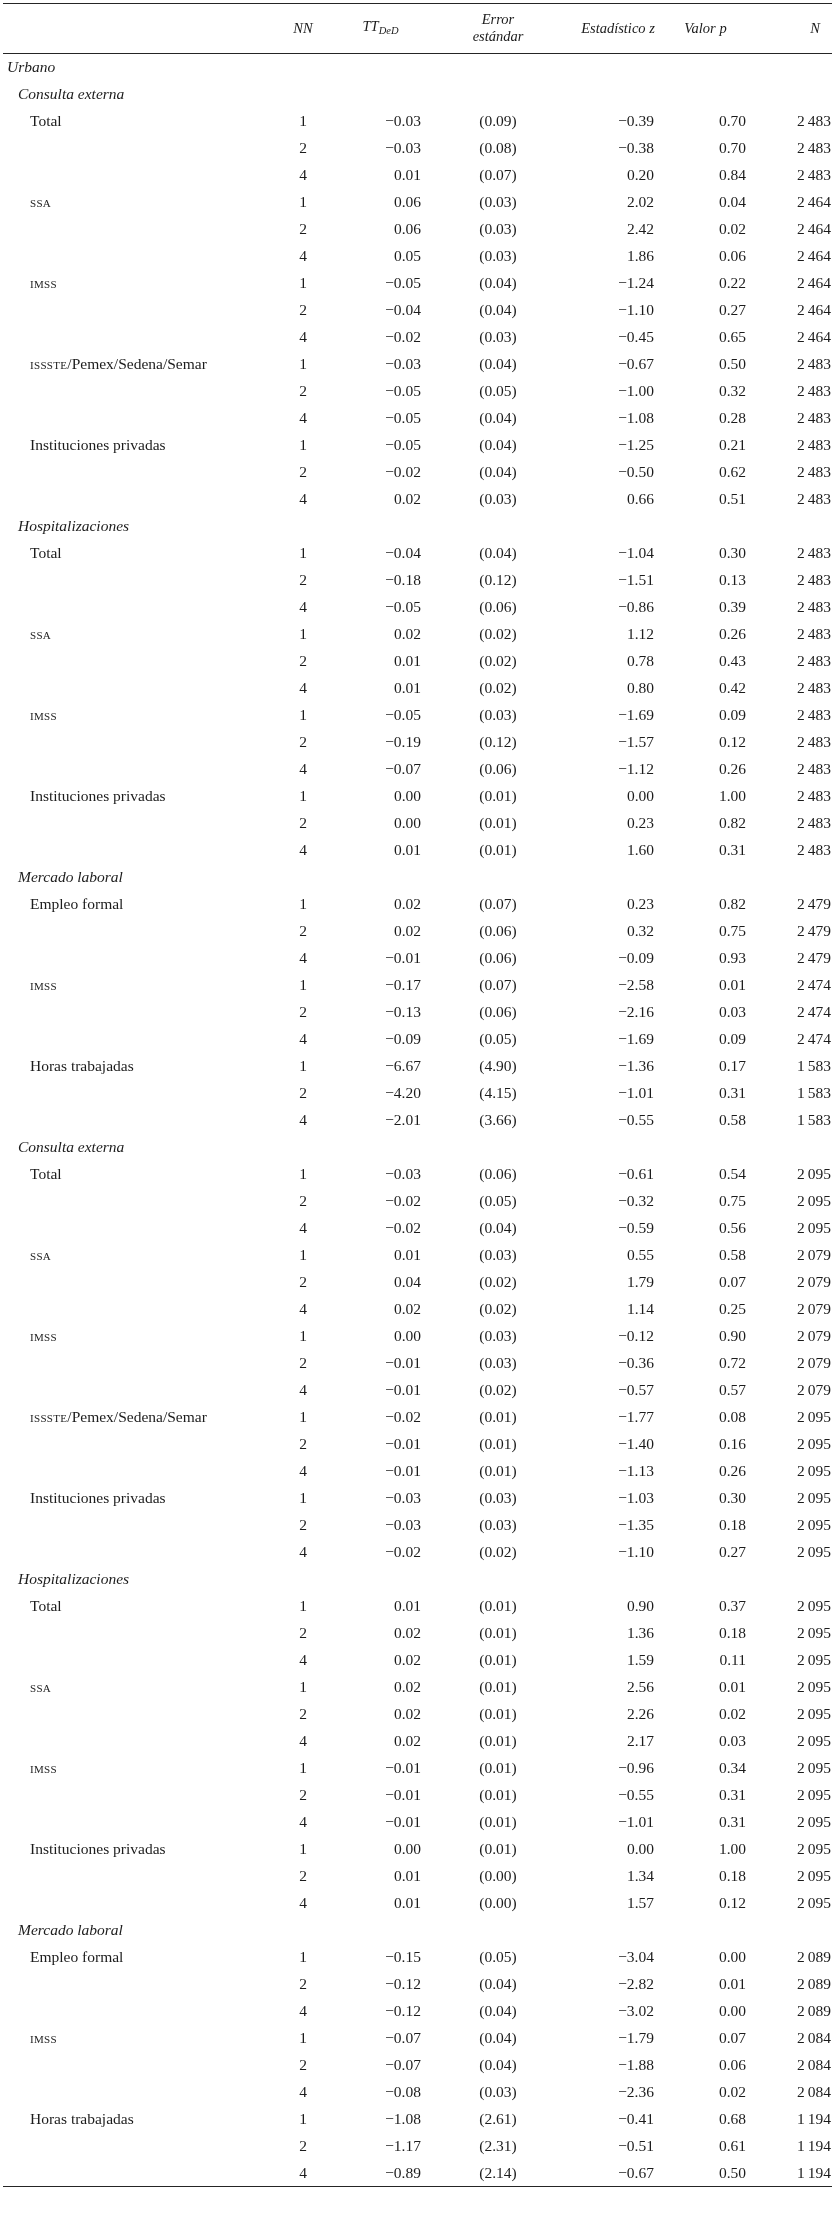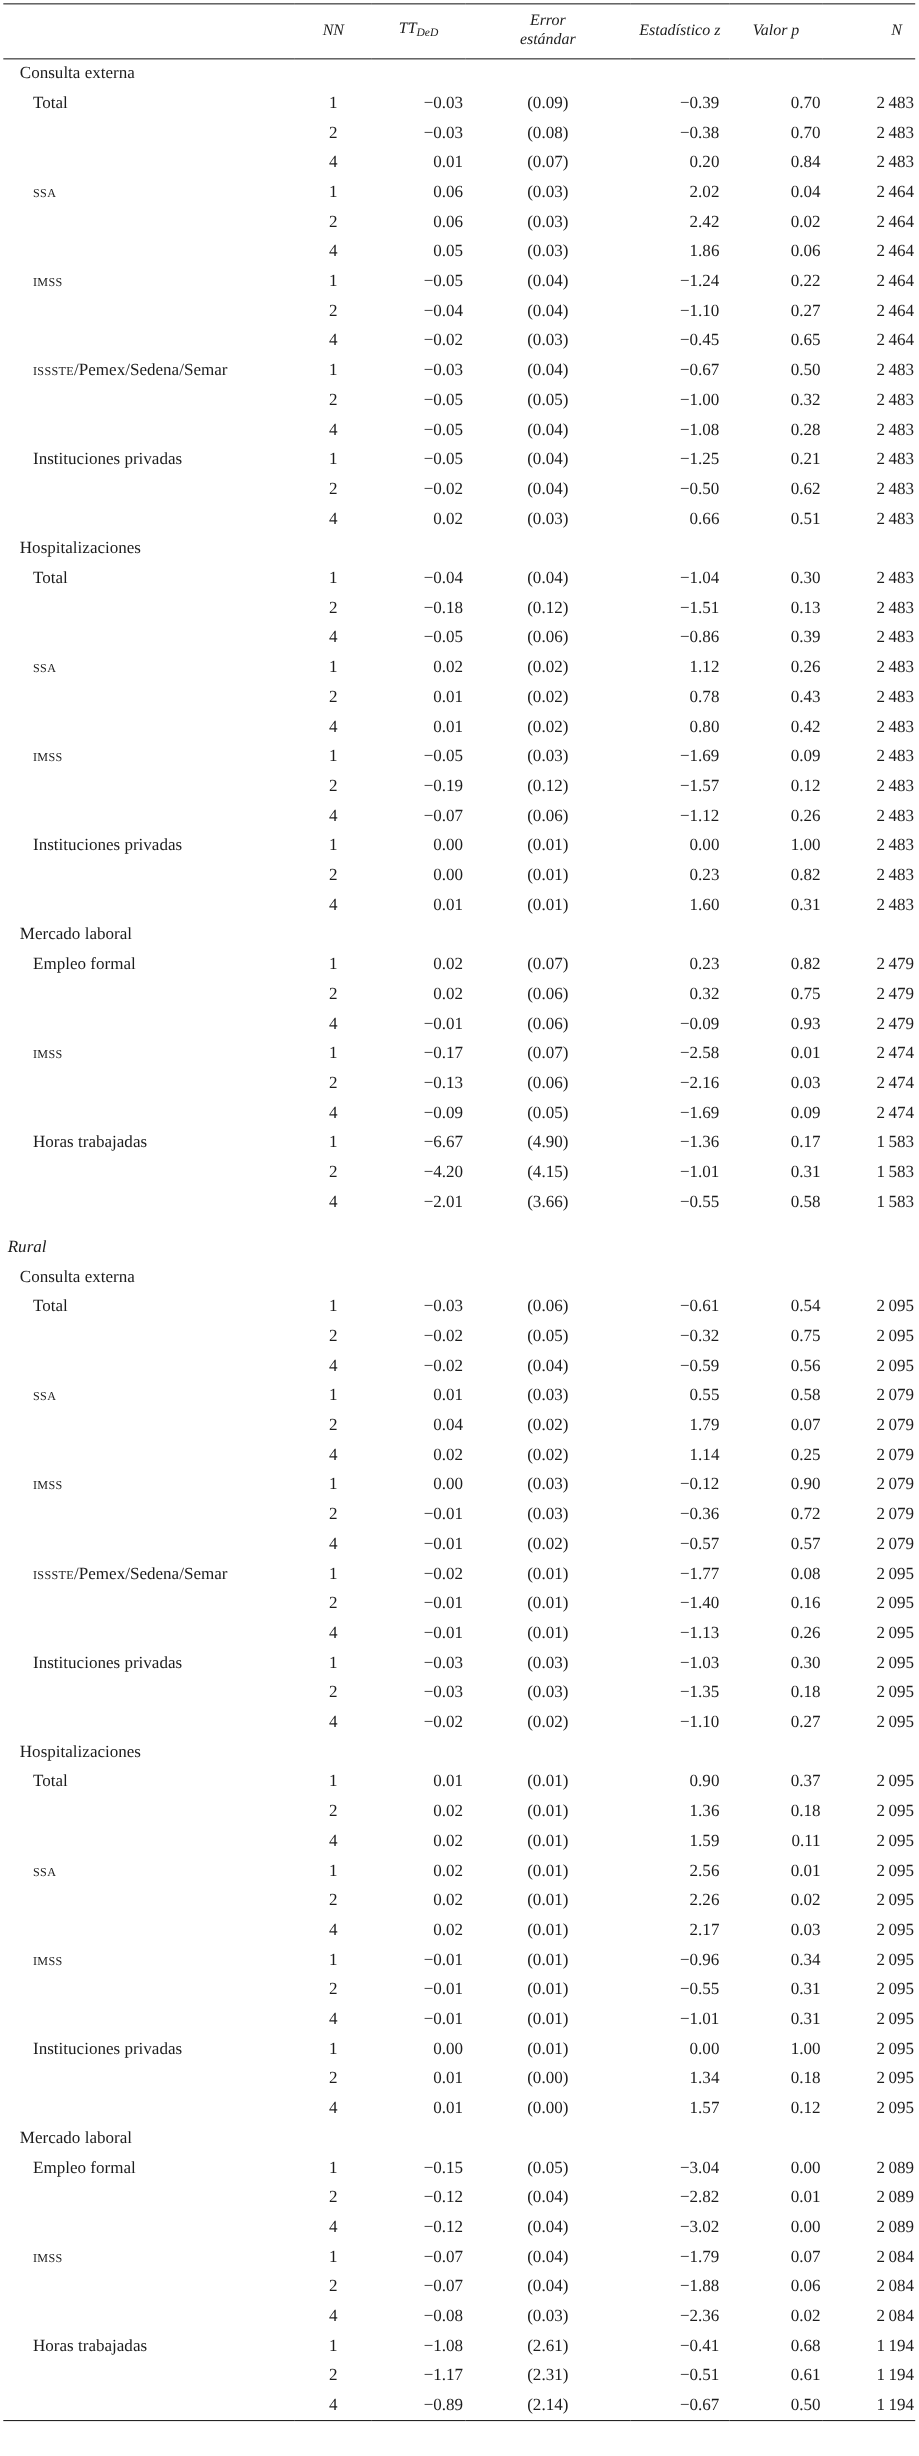--- a/index.html
+++ b/index.html
@@ -38,21 +38,21 @@
   tbody td {
     font-size: 15.5px;
     height: 27px;
     padding: 0;
     vertical-align: middle;
     white-space: nowrap;
   }
   td.label { text-align: left; }
   tr.section-row td { font-style: italic; padding-left: 4px; }
   tr.section-gap td { padding-top: 14px; height: 41px; }
-  tr.group-row td { padding-left: 15px; }
+  tr.group-row td { font-style: italic; padding-left: 15px; }
   td.outcome { padding-left: 27px; }
 
   td.nn { text-align: center; }
   td.tt { text-align: right; padding-right: 2px; }
   td.se { text-align: center; }
   td.z  { text-align: right; padding-right: 9px; }
   td.p  { text-align: right; padding-right: 2px; }
   td.n  { text-align: right; padding-right: 1px; }
 
   .sc { font-variant: small-caps; text-transform: lowercase; letter-spacing: 0.02em; text-align: right; }
@@ -89,20 +89,23 @@
         </th>
         <th>
           <span>Valor p</span>
         </th>
         <th class="n-head">
           <span>N</span>
         </th>
       </tr>
     </thead>
     <tbody>
+        <tr class="section-row">
+          <td class="label" colspan="7">Urbano</td>
+        </tr>
         <tr class="group-row">
           <td class="label" colspan="7">Consulta externa</td>
         </tr>
         <tr class="data-row">
           <td class="label outcome"><span>Total</span></td>
           <td class="nn">1</td>
           <td class="tt">−0.03</td>
           <td class="se">(0.09)</td>
           <td class="z">−0.39</td>
           <td class="p">0.70</td>
@@ -422,23 +425,20 @@
         </tr>
         <tr class="data-row">
           <td class="label outcome"></td>
           <td class="nn">4</td>
           <td class="tt">−2.01</td>
           <td class="se">(3.66)</td>
           <td class="z">−0.55</td>
           <td class="p">0.58</td>
           <td class="n">1 583</td>
         </tr>
-        <tr class="section-row section-gap">
-          <td class="label" colspan="7">Rural</td>
-        </tr>
         <tr class="group-row">
           <td class="label" colspan="7">Consulta externa</td>
         </tr>
         <tr class="data-row">
           <td class="label outcome"><span>Total</span></td>
           <td class="nn">1</td>
           <td class="tt">−0.03</td>
           <td class="se">(0.06)</td>
           <td class="z">−0.61</td>
           <td class="p">0.54</td>

